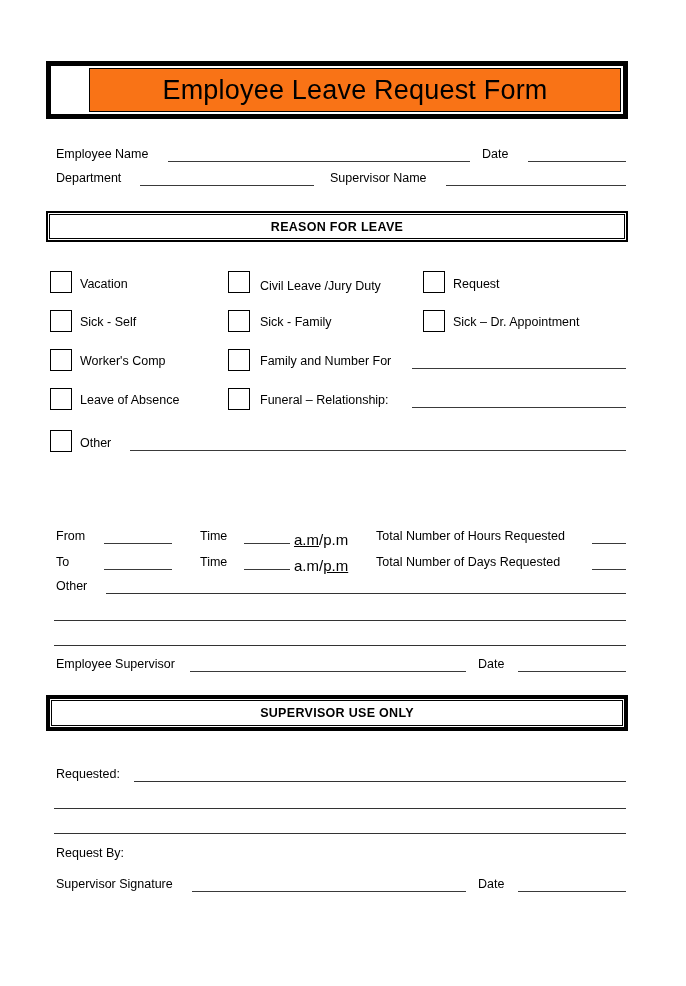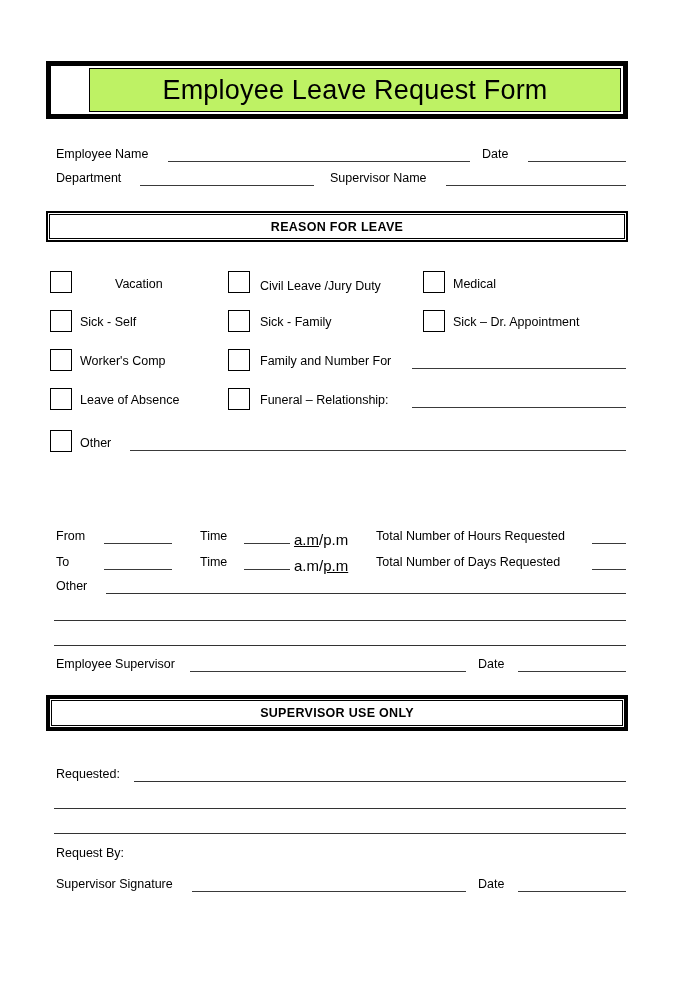--- a/index.html
+++ b/index.html
@@ -31,21 +31,21 @@
     width: 582px;
     height: 58px;
     border: 5px solid #000000;
     background: #ffffff;
     box-sizing: border-box;
   }
   .title-box-inner {
     position: absolute;
     left: 2px; top: 2px; right: 2px; bottom: 2px;
     border: 1px solid #000000;
-    background: #bef264;
+    background: #f97316;
     display: flex;
     align-items: center;
     justify-content: center;
     margin-left: 36px;
   }
   .title-text {
     font-size: 27px;
     font-weight: normal;
     letter-spacing: 0.2px;
     white-space: nowrap;
@@ -144,27 +144,27 @@
   <span class="lbl" style="left:448px; top:172px; width:178px;"></span>
   <div class="rule" style="left:446px; top:185px; width:180px;"></div>
 
   <div class="bar thin" style="top:211px; height:31px;">
     <div class="bar-inner">
       <span class="bar-text">REASON FOR LEAVE</span>
     </div>
   </div>
 
   <div class="cbox" style="left:50px; top:271px;"></div>
-  <span class="lbl" style="left:80px; top:278px;margin-left:35px;">Vacation</span>
+  <span class="lbl" style="left:80px; top:278px;">Vacation</span>
 
   <div class="cbox" style="left:228px; top:271px;"></div>
   <span class="lbl" style="left:260px; top:280px;">Civil Leave /Jury Duty</span>
 
   <div class="cbox" style="left:423px; top:271px;"></div>
-  <span class="lbl" style="left:453px; top:278px;">Medical</span>
+  <span class="lbl" style="left:453px; top:278px;">Request</span>
 
   <div class="cbox" style="left:50px; top:310px;"></div>
   <span class="lbl" style="left:80px; top:316px;">Sick - Self</span>
 
   <div class="cbox" style="left:228px; top:310px;"></div>
   <span class="lbl" style="left:260px; top:316px;">Sick - Family</span>
 
   <div class="cbox" style="left:423px; top:310px;"></div>
   <span class="lbl" style="left:453px; top:316px;">Sick – Dr. Appointment</span>
 

